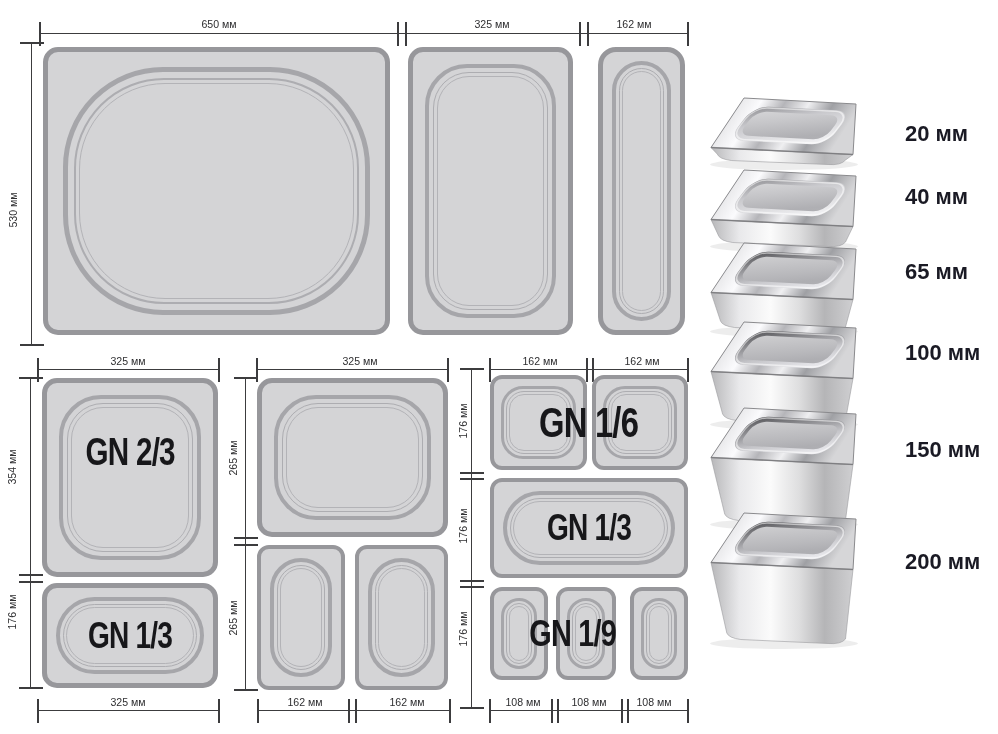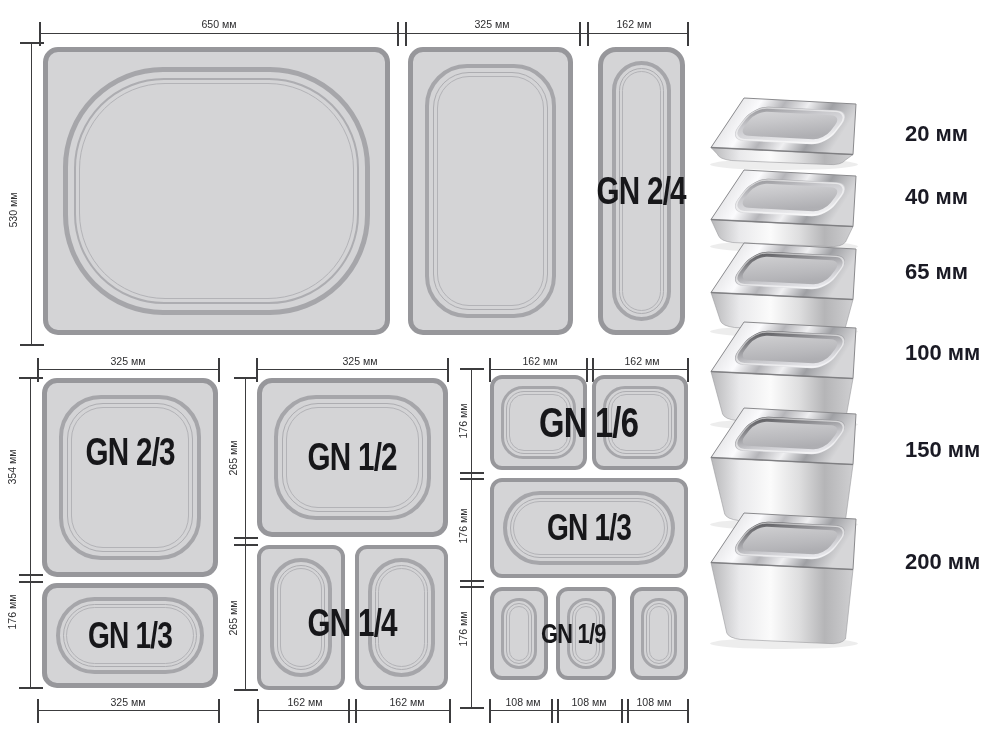--- a/index.html
+++ b/index.html
@@ -77,23 +77,20 @@
     <div class="ring r1"></div>
     <div class="ring r2"></div>
     <div class="ring r3"></div>
   </div>
 
   <div class="panbox rings-m" style="left:598px;top:47px;width:87px;height:288px;border-radius:18px">
     <div class="ring r1"></div>
     <div class="ring r2"></div>
     <div class="ring r3"></div>
   </div>
-  <div class="gnlabel" style="left:586px;top:47px;width:111px;height:288px;font-size:38px">
-      <span>GN 2/4</span>
-    </div>
 
   <div class="hdim" style="left:38px;top:369px;width:181px">
       <span class="tick" style="left: -0.8px;"></span>
       <span class="tick" style="left: 180.2px;"></span>
     </div>
   <span class="dimlabel" style="left:93px;top:354px">325 мм</span>
 
   <div class="vdim" style="left:30px;top:378px;height:310px">
       <span class="tick" style="top: -0.8px;"></span>
       <span class="tick" style="top: 196.2px;"></span>
@@ -140,37 +137,31 @@
       <span class="tick" style="top: 311.2px;"></span>
     </div>
   <span class="dimlabel vlabel" style="left:198px;top:451px">265 мм</span>
   <span class="dimlabel vlabel" style="left:198px;top:611px">265 мм</span>
 
   <div class="panbox rings-l" style="left:257px;top:378px;width:191px;height:159px">
     <div class="ring r1"></div>
     <div class="ring r2"></div>
     <div class="ring r3"></div>
   </div>
-  <div class="gnlabel" style="left:257px;top:378px;width:191px;height:159px;font-size:38px">
-      <span>GN 1/2</span>
-    </div>
 
   <div class="panbox thin rings-m" style="left:257px;top:545px;width:88px;height:145px">
     <div class="ring r1"></div>
     <div class="ring r2"></div>
     <div class="ring r3"></div>
   </div>
   <div class="panbox thin rings-m" style="left:355px;top:545px;width:93px;height:145px">
     <div class="ring r1"></div>
     <div class="ring r2"></div>
     <div class="ring r3"></div>
   </div>
-  <div class="gnlabel" style="left:257px;top:551px;width:191px;height:145px;font-size:38px">
-      <span>GN 1/4</span>
-    </div>
 
   <div class="hdim" style="left:258px;top:710px;width:192px">
       <span class="tick" style="left: -0.8px;"></span>
       <span class="tick" style="left: 90.2px;"></span>
       <span class="tick" style="left: 97.2px;"></span>
       <span class="tick" style="left: 191.2px;"></span>
     </div>
   <span class="dimlabel" style="left:270px;top:695px">162 мм</span>
   <span class="dimlabel" style="left:372px;top:695px">162 мм</span>
 
@@ -226,21 +217,21 @@
   <div class="panbox thin rings-s" style="left:556px;top:587px;width:60px;height:93px">
     <div class="ring r1"></div>
     <div class="ring r2"></div>
     <div class="ring r3"></div>
   </div>
   <div class="panbox thin rings-s" style="left:630px;top:587px;width:58px;height:93px">
     <div class="ring r1"></div>
     <div class="ring r2"></div>
     <div class="ring r3"></div>
   </div>
-  <div class="gnlabel" style="left:490px;top:587px;width:166px;height:93px;font-size:28px">
+  <div class="gnlabel" style="left:490px;top:587px;width:166px;height:93px;font-size:37px">
       <span>GN 1/9</span>
     </div>
 
   <div class="hdim" style="left:490px;top:710px;width:198px">
       <span class="tick" style="left: -0.8px;"></span>
       <span class="tick" style="left: 61.2px;"></span>
       <span class="tick" style="left: 67.2px;"></span>
       <span class="tick" style="left: 131.2px;"></span>
       <span class="tick" style="left: 137.2px;"></span>
       <span class="tick" style="left: 197.2px;"></span>

